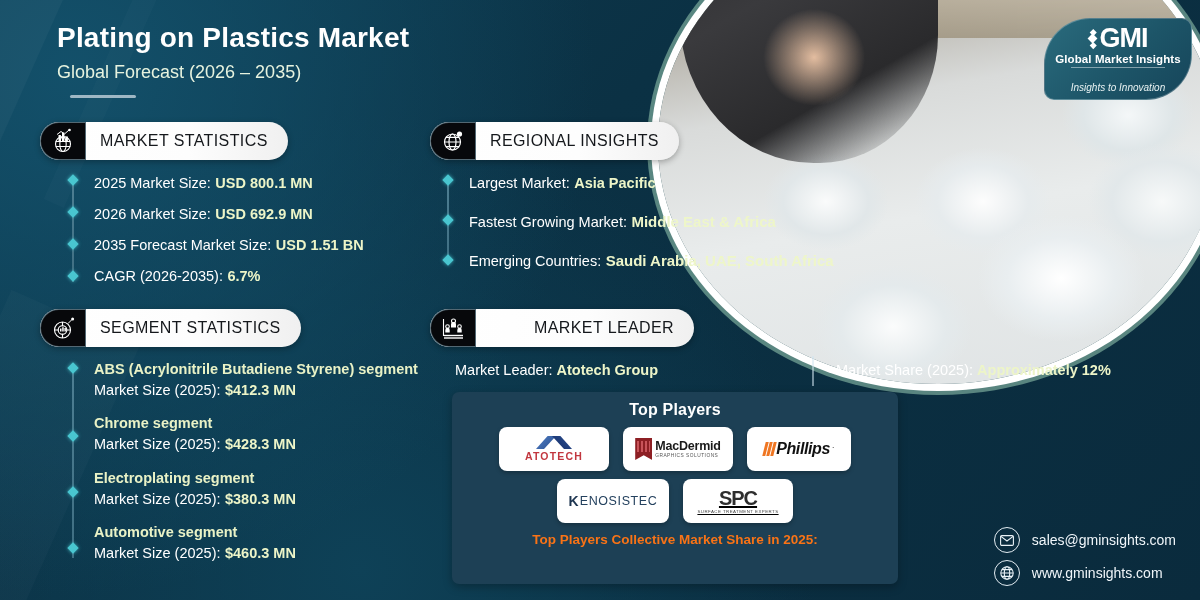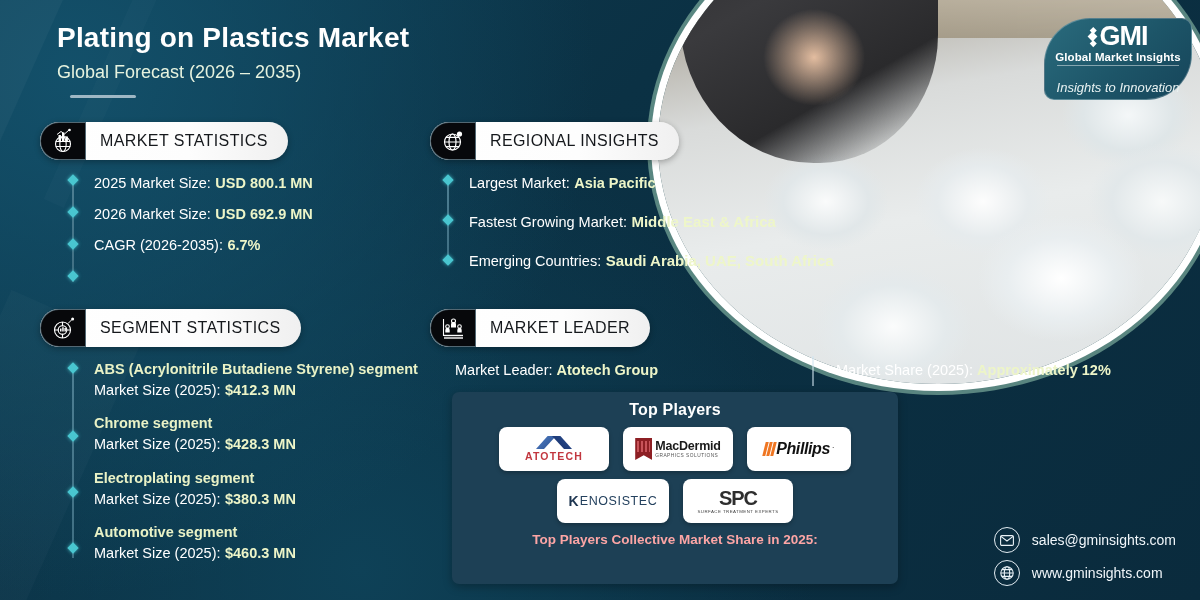--- a/index.html
+++ b/index.html
@@ -53,21 +53,21 @@
     border-radius:46px 10px 46px 10px;
     background:linear-gradient(135deg,#2a6b7d 0%,#1d5568 55%,#16455a 100%);
     border:1px solid rgba(255,255,255,.25);
     display:flex; flex-direction:column; align-items:center; justify-content:center; gap:1px; }
   .gmi-top { display:flex; align-items:center; gap:3px; }
   .gmi-diamonds { display:flex; flex-direction:column; gap:1px; margin-right:1px; }
   .dia { width:7px; height:7px; background:#fff; transform:rotate(45deg); }
   .dia.sm { width:4.5px; height:4.5px; align-self:flex-end; }
   .gmi-letters { font-size:27px; font-weight:bold; color:#fff; letter-spacing:-1px; line-height:1; }
   .gmi-name { font-size:11.5px; font-weight:bold; color:#fff; letter-spacing:.1px; }
-  .gmi-tag { font-size:13px; color:#e8f2f2; font-style:italic; border-top:1px solid rgba(255,255,255,.45);
+  .gmi-tag { font-size:10px; color:#e8f2f2; font-style:italic; border-top:1px solid rgba(255,255,255,.45);
     padding-top:14px; margin-top:1px; }
 
   
   .title { position:absolute; left:57px; top:22px; font-size:28px; font-weight:bold; color:#ffffff; letter-spacing:.2px; }
   .subtitle { position:absolute; left:57px; top:62px; font-size:18px; color:#e7f3df; }
   .rule { position:absolute; left:70px; top:95px; width:66px; height:3px; background:#9fb7c4; border-radius:2px; }
 
   
   .pill { position:absolute; height:38px; border-radius:19px;
     background:linear-gradient(90deg,#ffffff 0%,#fdfdfd 60%,#f0f0f0 100%);
@@ -127,26 +127,26 @@
   .phi { display:flex; align-items:center; gap:2px;justify-content:flex-end; }
   .phi-bars { display:flex; gap:1.5px; transform:skewX(-14deg); }
   .phi-bars i { display:block; width:2.5px; height:14px; background:#ef7622; }
   .phi-name { font-size:16px; font-weight:bold; font-style:italic; color:#111; letter-spacing:-.4px; }
   .phi-dot { font-size:7px; color:#111; align-self:flex-start; margin-top:4px; }
 
   .keno { display:flex; align-items:center; }
   .keno-k { font-size:14px; font-weight:bold; color:#1d3550; position:relative; padding-right:1px; }
   .keno-rest { font-size:12.5px; color:#24415e; letter-spacing:.6px; }
 
-  .spc { display:flex; flex-direction:column; align-items:center; }
+  .spc { display:flex; flex-direction:column; align-items:center;text-decoration:underline; }
   .spc-name { font-size:20px; font-weight:bold; color:#2e2e2e; letter-spacing:-1px; line-height:.95; }
   .spc-sub { font-size:4.4px; color:#444; letter-spacing:.45px; margin-top:1px; }
 
   .players-foot { text-align:center; margin-top:9px; }
-  .pf1 { font-size:13.5px; color:#fca5a5; font-weight:bold; }
+  .pf1 { font-size:13.5px; color:#f97316; font-weight:bold; }
   .pf2 { font-size:14px; color:#e9f2b8; font-weight:bold; margin-top:1px; }
 
   
   .contact { position:absolute; right:24px; bottom:14px; display:flex; flex-direction:column; gap:7px; }
   .c-row { display:flex; align-items:center; gap:12px; }
   .c-ico { width:26px; height:26px; border-radius:50%; border:1.5px solid #e3ecf2;
     display:flex; align-items:center; justify-content:center; color:#e8f1f6; font-size:13px; flex:none; }
   .c-txt { font-size:14px; color:#f0f6fa; }
 </style>
 </head>
@@ -208,20 +208,24 @@
 
     <div class="row">
       <span class="lbl">2025 Market Size:</span>
       <span class="val">USD 800.1 MN</span>
     </div>
     <div class="row">
       <span class="lbl">2026 Market Size:</span>
       <span class="val">USD 692.9 MN</span>
     </div>
     <div class="row">
+      <span class="lbl">2035 Forecast Market Size:</span>
+      <span class="val">USD 1.51 BN</span>
+    </div>
+    <div class="row">
       <span class="lbl">CAGR (2026-2035):</span>
       <span class="val">6.7%</span>
     </div>
   </div>
 
   <div class="pill" style="left:430px; top:122px;text-align:right;">
     <div class="pill-icon">
       <svg width="24" height="24" viewBox="0 0 24 24" fill="none" stroke="#fff" stroke-width="1.2">
         <circle cx="11.5" cy="13" r="8"></circle>
           <ellipse cx="11.5" cy="13" rx="3.5" ry="8"></ellipse>
@@ -290,21 +294,21 @@
       <span class="seg-line">Market Size (2025):</span>
       <span class="val">$380.3 MN</span>
     </div>
     <div class="row">
       <span class="seg-name">Automotive segment</span>
       <span class="seg-line">Market Size (2025):</span>
       <span class="val">$460.3 MN</span>
     </div>
   </div>
 
-  <div class="pill" style="left:430px; top:309px;">
+  <div class="pill" style="left:430px; top:309px;gap:44px;">
     <div class="pill-icon">
       <svg width="25" height="25" viewBox="0 0 25 25" fill="none" stroke="#fff" stroke-width="1.1">
         <circle cx="12.5" cy="5" r="2"></circle>
           <path d="M10 11.5v-3a2.5 2.5 0 015 0v3z" fill="#fff" stroke="none"></path>
         <circle cx="6.5" cy="10.5" r="1.8"></circle>
           <path d="M4.3 16.5v-2.6a2.2 2.2 0 014.4 0v2.6z" fill="#fff" stroke="none"></path>
         <circle cx="18.5" cy="10.5" r="1.8"></circle>
           <path d="M16.3 16.5v-2.6a2.2 2.2 0 014.4 0v2.6z" fill="#fff" stroke="none"></path>
         <path d="M3 19.5h19" stroke-width="1.4"></path>
         <path d="M3 22h19" stroke-width="1.4"></path>

